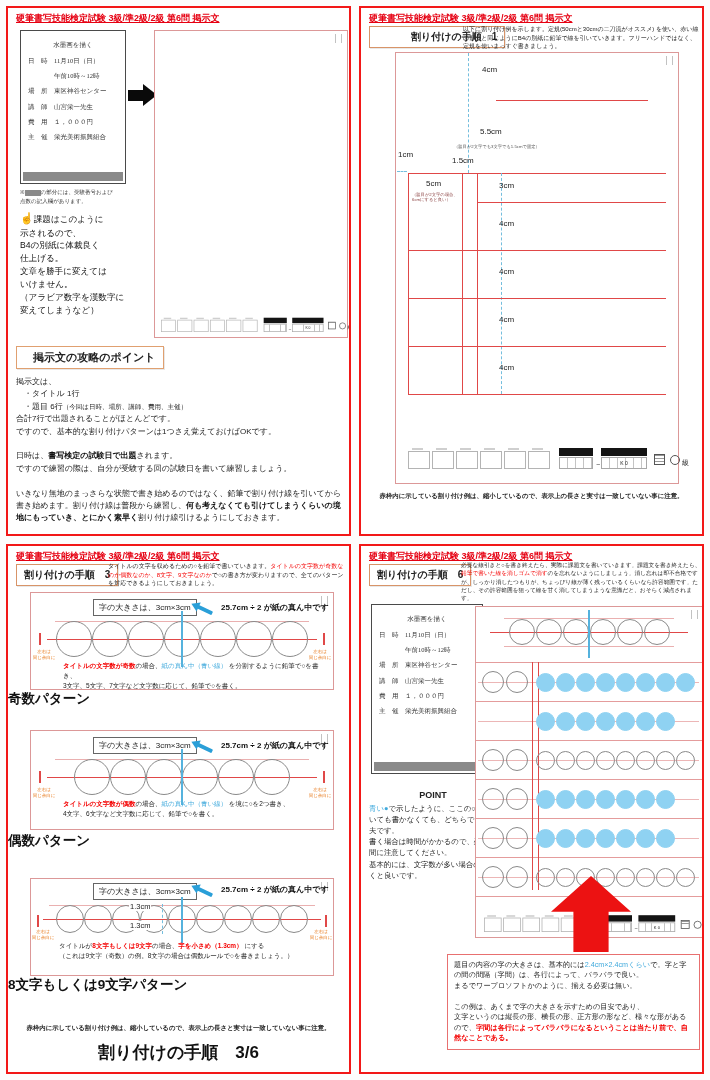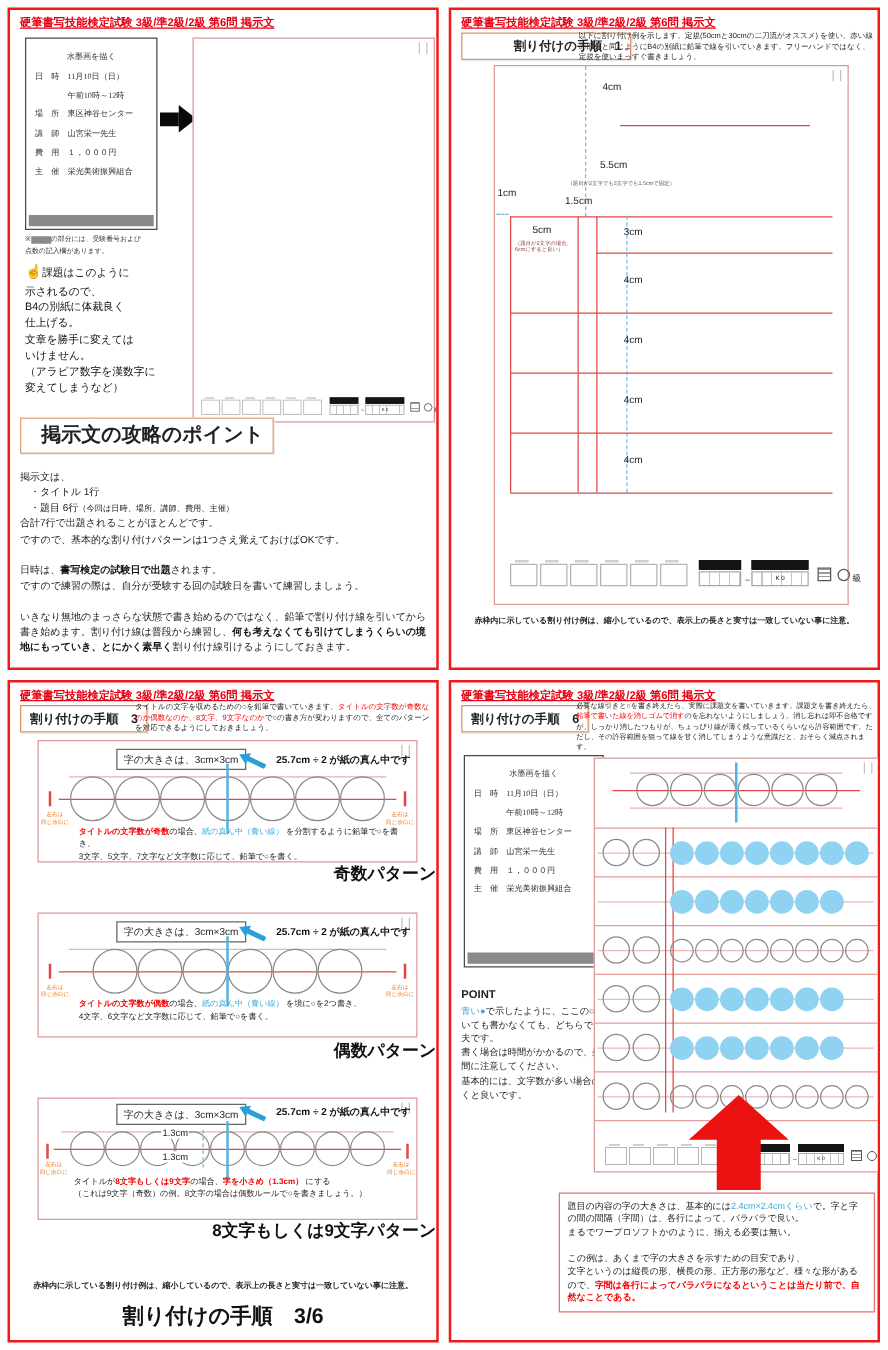--- a/index.html
+++ b/index.html
@@ -51,21 +51,21 @@
   .sz19 i{width:19px;height:19px;margin-right:1px;}
   
   .dbox{position:absolute;border:1px solid #dc9898;background:#fff;}
   .sizebox{position:absolute;border:1px solid #666;background:#fff;padding:2px 5px;font-size:8px;color:#222;white-space:nowrap;}
   .ctrnote{position:absolute;font-size:8px;font-weight:bold;color:#111;white-space:nowrap;}
   .barrow{position:absolute;width:16px;height:4px;background:#2a9fd8;transform:rotate(25deg);border-radius:1px;}
   .barrow:before{content:"";position:absolute;left:-7px;top:-3px;border-right:8px solid #2a9fd8;border-top:5px solid transparent;border-bottom:5px solid transparent;}
   .mgn{position:absolute;font-size:4.5px;color:#e87c20;text-align:center;white-space:pre-line;line-height:1.3;}
   .tick{position:absolute;width:2px;height:12px;background:#e04848;}
   .dtext{position:absolute;font-size:6.5px;line-height:1.5;color:#222;}
-  .cap{position:absolute;left:0;right:0;text-align:right;font-size:13.5px;font-weight:bold;color:#111;}
+  .cap{position:absolute;left:0;right:0;text-align:left;font-size:13.5px;font-weight:bold;color:#111;}
   
   .p4row{position:relative;height:38px;display:flex;align-items:center;border-bottom:1px solid #e49c9c;}
   .p4row:before{content:"";position:absolute;left:2px;right:4px;top:50%;height:1px;background:#ecb6b6;}
   .p4lead{width:54px;display:flex;align-items:center;padding-left:3px;position:relative;z-index:1;}
   .p4body{display:flex;align-items:center;margin-left:3px;position:relative;z-index:1;}
   
   .redarrow{position:absolute;background:#ec1212;
             clip-path:polygon(50% 0,100% 47%,72% 47%,72% 100%,28% 100%,28% 47%,0 47%);}
   
   .fstrip{position:absolute;display:flex;align-items:flex-end;transform-origin:left bottom;}
@@ -141,21 +141,21 @@
 
     <div class="rich" style="position:absolute;left:12px;top:202px;width:138px;font-size:8.6px;line-height:1.5;color:#111;"><span class="sg-o">☝</span><span>課題はこのように
 示されるので、
 B4の別紙に体裁良く
 仕上げる。
 文章を勝手に変えては
 いけません。
 （アラビア数字を漢数字に
 変えてしまうなど）</span></div>
 
-    <div class="procbox" style="left:8px;top:326px;font-size:16px;border-color:#e0a070;padding-left:16px;">掲示文の攻略のポイント</div>
+    <div class="procbox" style="left:8px;top:338px;font-size:11px;border-color:#e0a070;padding-left:16px;">掲示文の攻略のポイント</div>
 
     <div class="rich" style="position:absolute;left:8px;top:368px;width:330px;font-size:8px;line-height:1.55;color:#222;"><span>掲示文は、
 　・タイトル 1行
 　・題目 6行</span><span class="sg-sm">（今回は日時、場所、講師、費用、主催）</span><span>
 合計7行で出題されることがほとんどです。
 ですので、基本的な割り付けパターンは1つさえ覚えておけばOKです。
 
 日時は、</span><span class="sg-b">書写検定の試験日で出題</span><span>されます。
 ですので練習の際は、自分が受験する回の試験日を書いて練習しましょう。
 
@@ -335,21 +335,21 @@
       <div class="ln">日　時　11月10日（日）</div>
       <div class="ln">　　　　午前10時～12時</div>
       <div class="ln">場　所　東区神谷センター</div>
       <div class="ln">講　師　山宮栄一先生</div>
       <div class="ln">費　用　１，０００円</div>
       <div class="ln">主　催　栄光美術振興組合</div>
       <div class="graybar"></div>
     </div>
 
     <div style="position:absolute;left:8px;top:244px;width:128px;">
-      <div style="font-weight:bold;font-size:9px;margin-bottom:3px;">POINT</div>
+      <div style="text-align:center;font-weight:bold;font-size:9px;margin-bottom:3px;">POINT</div>
       <div class="rich" style="font-size:7.4px;line-height:1.5;color:#222;"><span class="sg-bl">青い●</span><span>で示したように、ここの○は書いても書かなくても、どちらでも大丈夫です。
 書く場合は時間がかかるので、残り時間に注意してください。
 基本的には、文字数が多い場合のみ書くと良いです。</span></div>
     </div>
 
     <div class="sheet" style="left:114px;top:60px;width:227px;height:330px;">
       <div class="cmark"></div>
 
       <div class="rll" style="left:28px;top:11px;width:170px;"></div>
       <div class="rl" style="left:14px;top:25px;width:198px;"></div>

